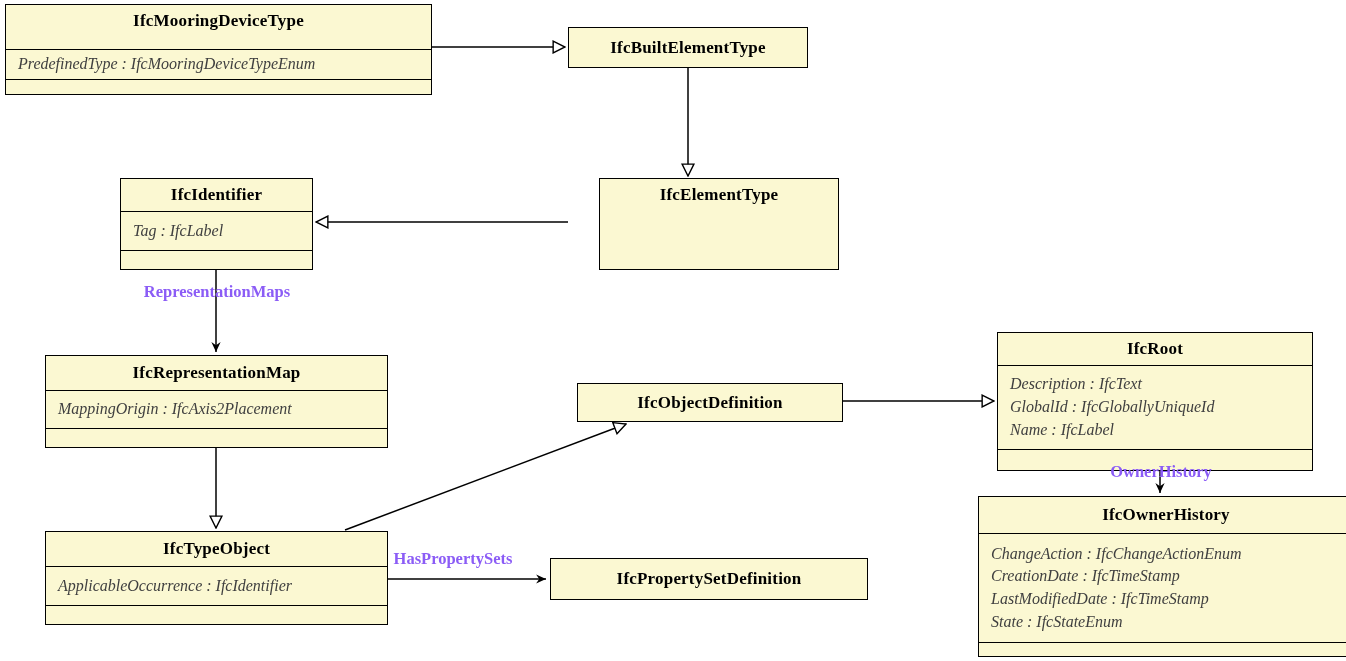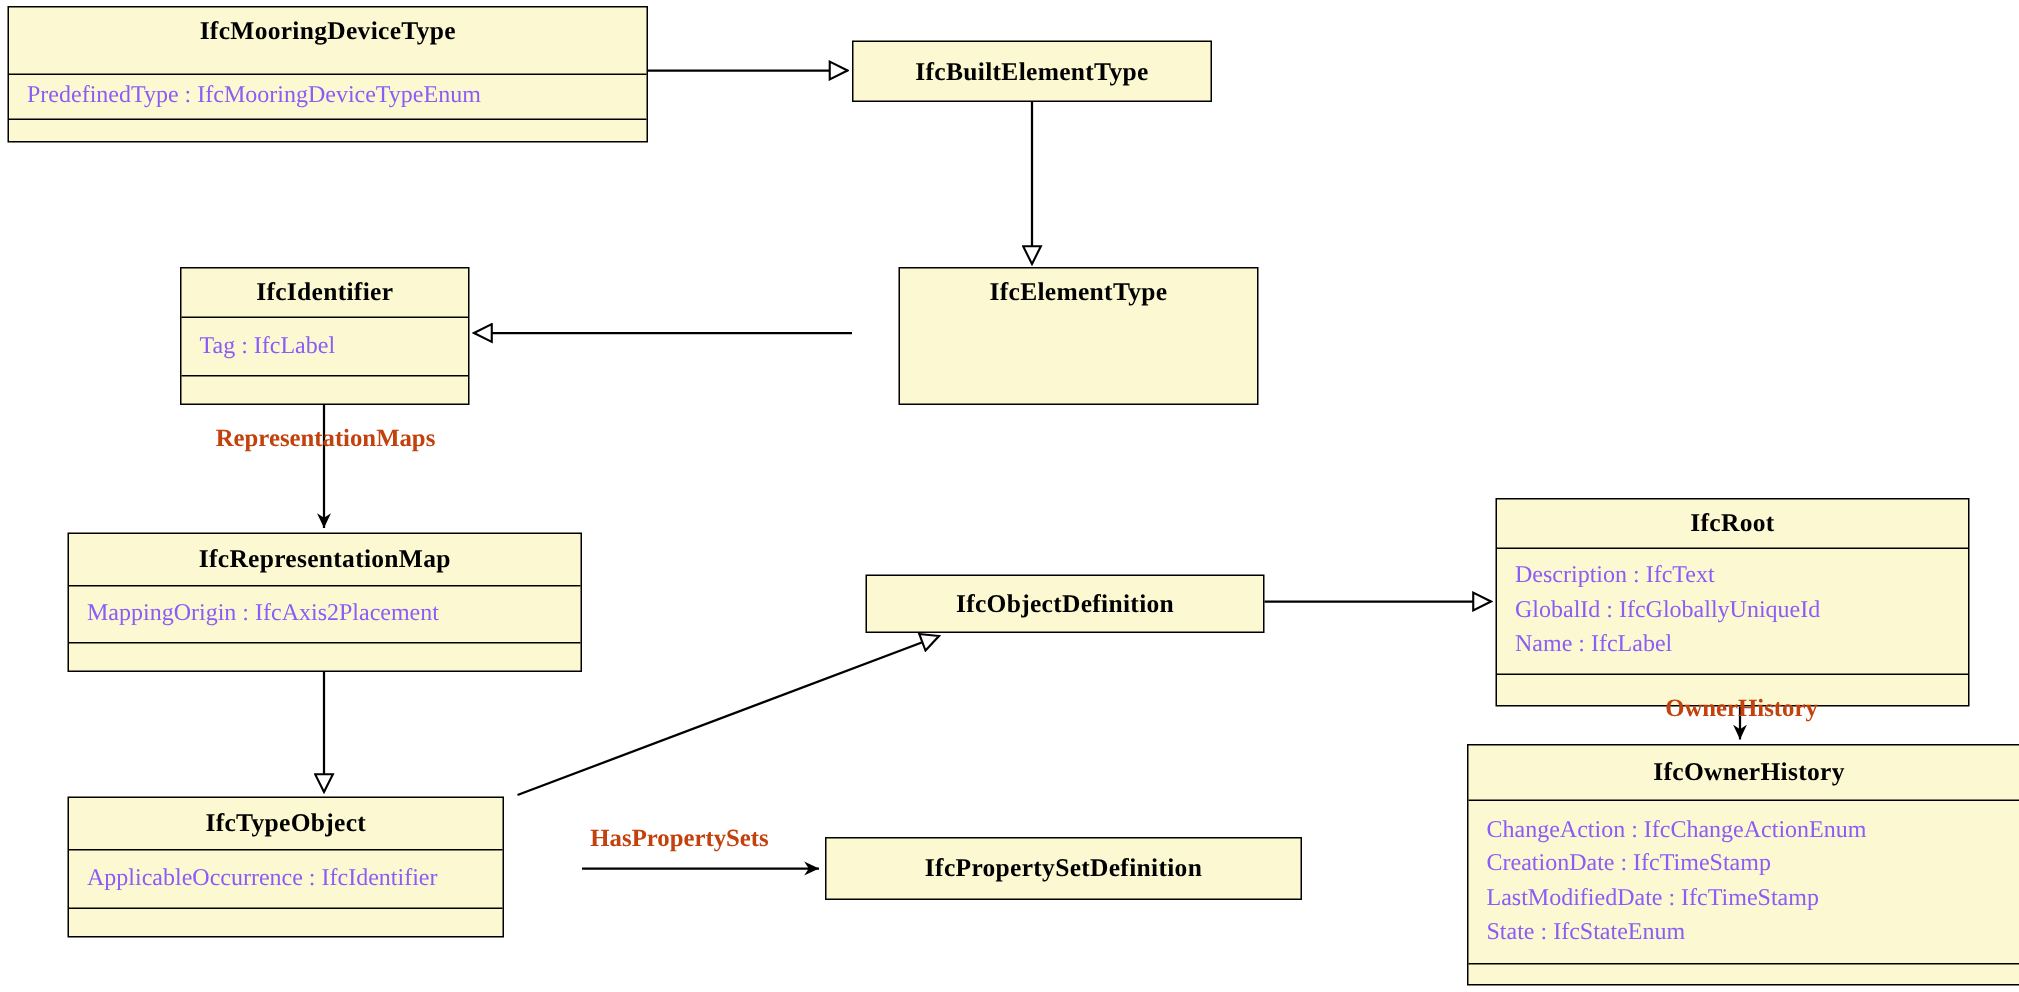--- a/index.html
+++ b/index.html
@@ -29,30 +29,31 @@
     letter-spacing:0.2px;
     white-space:nowrap;
   }
   .entity.simple .e-title{flex:1 1 auto;}
   .e-attrs{
     flex:1 1 auto;
     border-top:1.4px solid #000;
     border-bottom:1.4px solid #000;
     display:flex;flex-direction:column;justify-content:center;
     padding:3px 12px;
-    font-size:16px;color:#8b5cf6;
+    font-size:16px;color:#404040;
     line-height:1.42;
     white-space:nowrap;
+    font-style:italic;
   }
   .e-empty{flex:0 0 auto;}
   .edge-label{
     position:absolute;
     z-index:3;
     transform:translateX(-50%);
-    font-weight:bold;font-size:16.5px;color:#c2410c;
+    font-weight:bold;font-size:16.5px;color:#8b5cf6;
     white-space:nowrap;
   }
 </style>
 </head>
 <body>
 
 <div id="canvas">
 
   <svg id="edges" viewBox="0 0 1346 661" xmlns="http://www.w3.org/2000/svg">
     <defs>
@@ -114,21 +115,21 @@
   <div class="entity" style="left:997px;top:332px;width:316px;height:139px;">
     <div class="e-title" style="height:32px;">IfcRoot</div>
     <div class="e-attrs">
       <div>Description : IfcText</div>
       <div>GlobalId : IfcGloballyUniqueId</div>
       <div>Name : IfcLabel</div>
     </div>
     <div class="e-empty" style="height:20px;"></div>
   </div>
 
-  <div class="entity" style="left:45px;top:531px;width:291px;height:94px;justify-content:space-between;">
+  <div class="entity" style="left:45px;top:531px;width:343px;height:94px;justify-content:space-between;">
     <div class="e-title" style="height:34px;">IfcTypeObject</div>
     <div class="e-attrs">
       <div>ApplicableOccurrence : IfcIdentifier</div>
     </div>
     <div class="e-empty" style="height:18px;"></div>
   </div>
 
   <div class="entity simple" style="left:550px;top:558px;width:318px;height:42px;">
     <div class="e-title">IfcPropertySetDefinition</div>
   </div>

